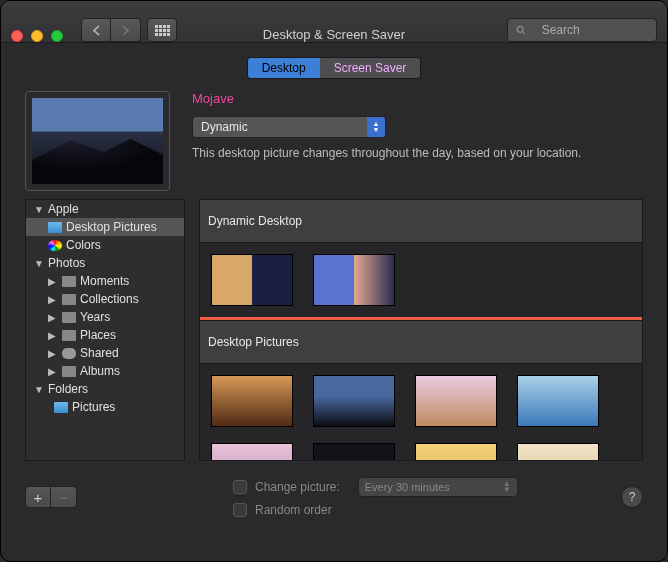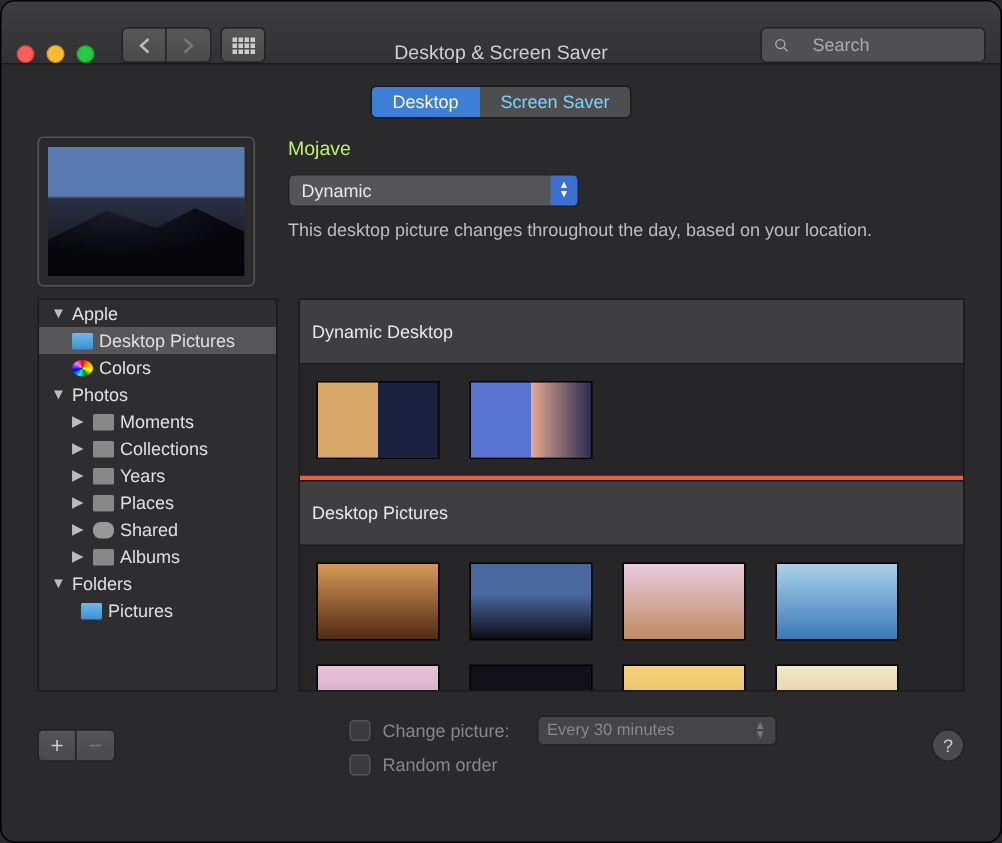--- a/index.html
+++ b/index.html
@@ -50,42 +50,42 @@
   .search svg { width: 12px; height: 12px; margin-right: 4px; }
   .search input {
     background: transparent; border: none; outline: none;
     color: #eee; font-size: 12px; width: 100%;
   }
   .search input::placeholder { color: #aaa; }
 
   .tabs-row { display:flex; justify-content:center; padding: 14px 0 12px; }
   .seg { display: flex; border: 1px solid #1a1a1a; border-radius: 4px; overflow: hidden; }
   .seg-btn {
-    padding: 3px 14px; font-size: 12px; color: #7dd3fc;
+    padding: 3px 14px; font-size: 12px; color: #f0abfc;
     background: #4e4e50;
   }
-  .seg-btn.active { background: #3b7fd6; color: #fef9c3; }
+  .seg-btn.active { background: #3b7fd6; color: #000000; }
 
   .upper { display:flex; padding: 0 24px 8px; gap: 22px; }
   .preview {
     width: 145px; height: 100px; border: 1px solid #555;
     padding: 6px; border-radius: 4px;
   }
   .preview-inner {
     width: 100%; height: 100%;
     background: linear-gradient(to bottom, #5a7bb0 0%, #5a7bb0 38%, #2a3145 40%, #0c0c12 100%);
     position: relative; overflow: hidden;
   }
   .dune {
     position:absolute; bottom:0; left:0; width:100%; height:62%;
     background: radial-gradient(ellipse 90% 80% at 35% 20%, #1b1b2a, #05050a 70%);
     clip-path: polygon(0 55%, 30% 18%, 55% 40%, 75% 15%, 100% 45%, 100% 100%, 0 100%);
   }
   .upper-right { flex:1; }
-  .section-title { font-size: 13px; color: #bef264; margin-bottom: 10px; }
+  .section-title { font-size: 13px; color: #ec4899; margin-bottom: 10px; }
   .dropdown {
     display:flex; align-items:center; justify-content:space-between;
     background:#555557; border-radius:4px; font-size:12px;
     width: 194px; height: 22px; overflow:hidden;
     border:1px solid #222;
   }
   .dropdown .dd-text { padding: 0 8px; }
   .dropdown .dd-arrows {
     width: 18px; height: 100%; background:#3b6fd0;
     display:flex; flex-direction:column; align-items:center; justify-content:center;

